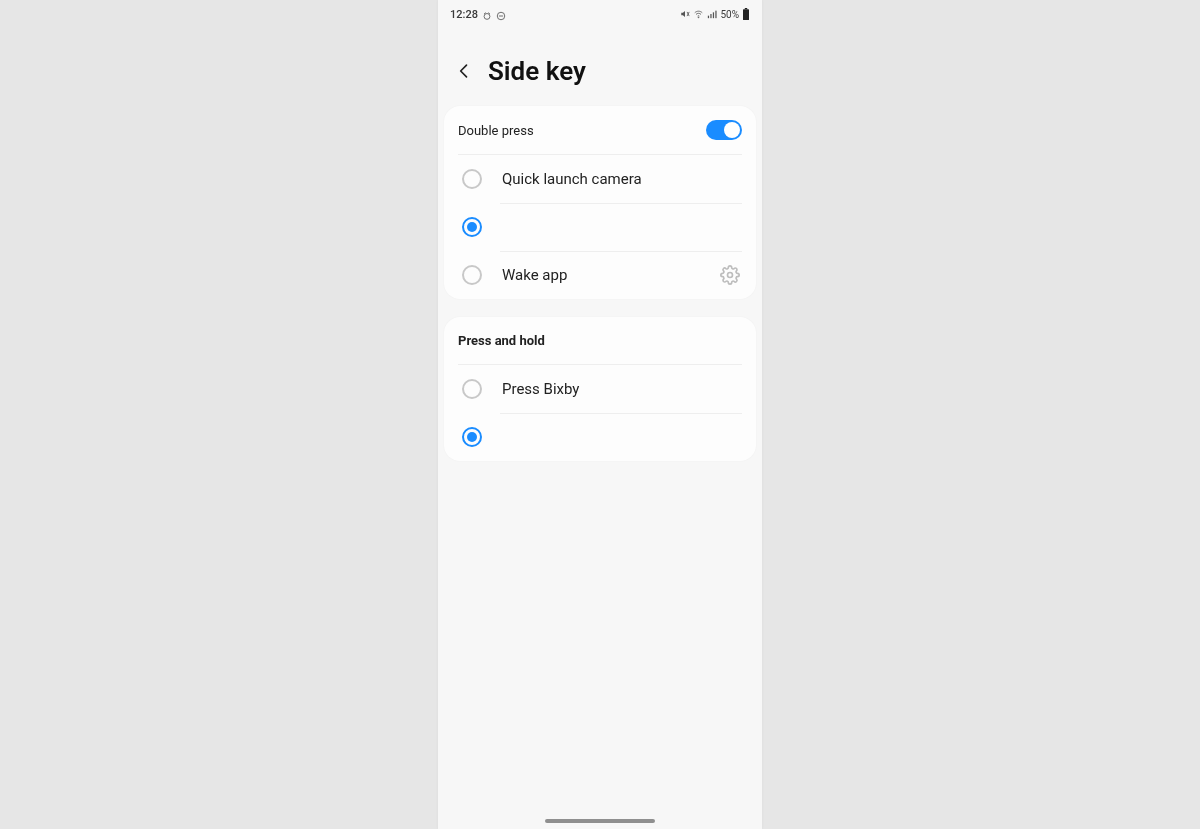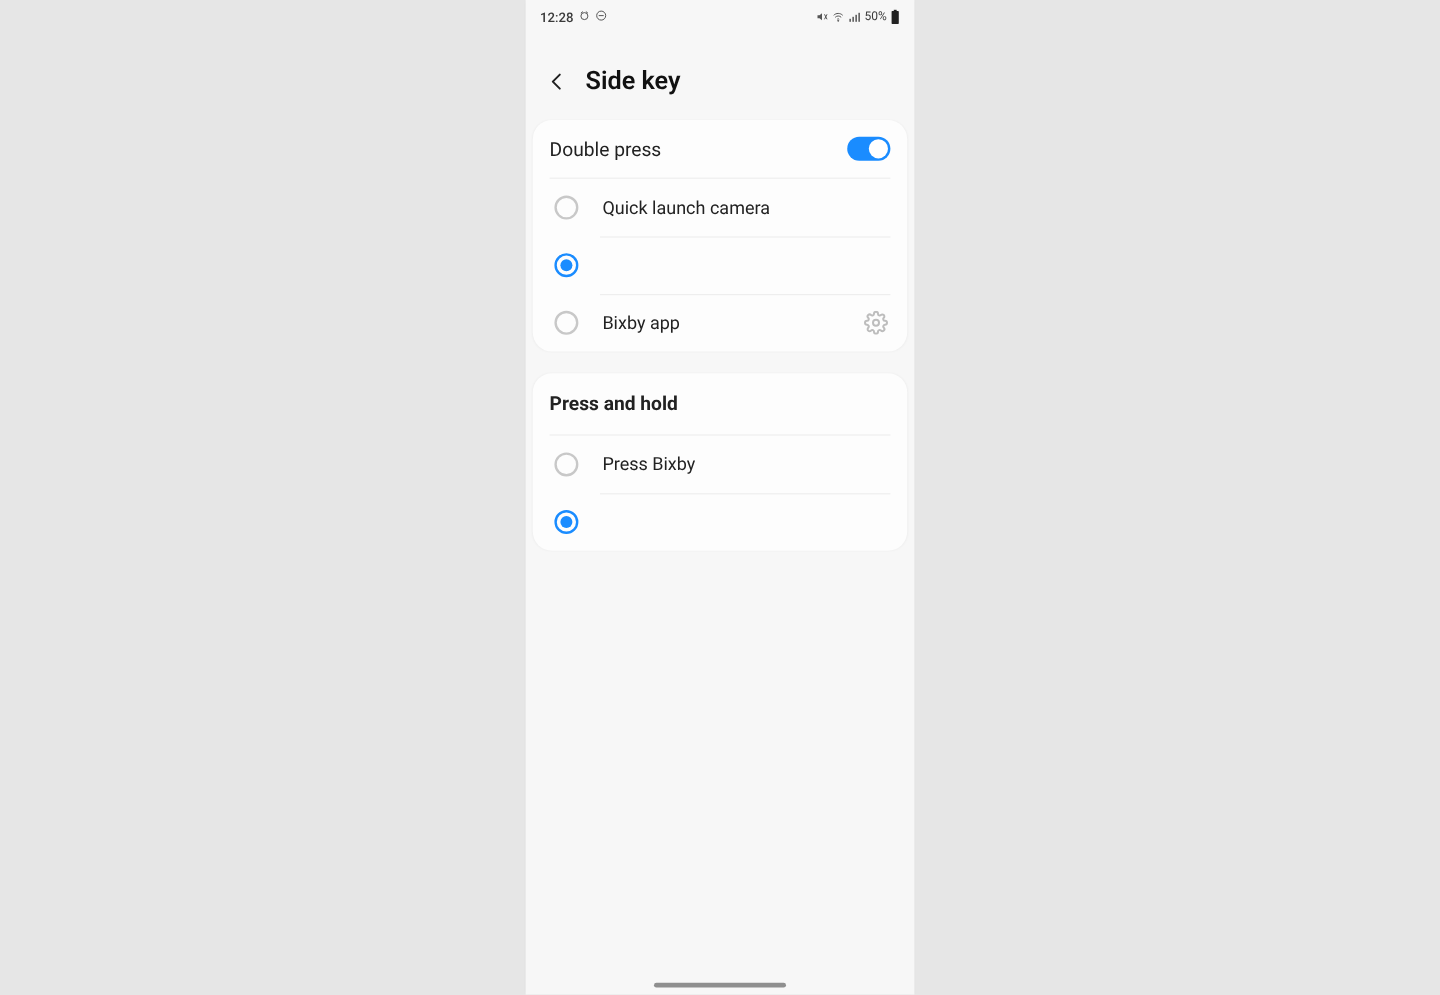--- a/index.html
+++ b/index.html
@@ -24,52 +24,52 @@
   
   .status-bar {
     height: 28px;
     display: flex;
     align-items: center;
     justify-content: space-between;
     padding: 0 12px;
     font-size: 11px;
     color: #3a3a3a;
   }
-  .status-left { display: flex; align-items: flex-start; gap: 4px; }
+  .status-left { display: flex; align-items: flex-end; gap: 4px; }
   .status-right { display: flex; align-items: center; gap: 3px; font-size: 10px; }
   .status-time { font-weight: 500; }
   .ico { display:inline-flex; align-items:center; }
   
   .page-header {
     display: flex;
     align-items: center;
     gap: 12px;
     padding: 28px 14px 20px 14px;
   }
   .page-title {
-    font-size: 21px;
+    font-size: 26px;
     font-weight: 600;
     color: #111;
   }
   .back-btn { display:flex; align-items:center; justify-content:center; width:24px; height:24px; }
   
   .card {
     background: #fdfdfd;
     border-radius: 16px;
     margin: 0 6px 20px 6px;
     box-shadow: 0 0 2px rgba(0,0,0,0.04);
     overflow: hidden;
   }
   .card.tight { margin-bottom: 18px; }
   .section-header {
     display: flex;
     align-items: center;
     justify-content: space-between;
     padding: 14px 14px 14px 14px;
-    font-size: 16px;
+    font-size: 13px;
     color: #222;
   }
   .section-header.plain { padding: 16px 14px; font-weight: bold; }
   
   .switch {
     width: 36px; height: 20px;
     background: #1a8cff;
     border-radius: 20px;
     position: relative;
   }
@@ -212,21 +212,21 @@
     </div>
 
     <div class="radio-row">
       <div class="divider"></div>
       <div class="radio selected"></div>
     </div>
 
     <div class="radio-row">
       <div class="divider"></div>
       <div class="radio"></div>
-      <div class="radio-label">Bixby app</div>
+      <div class="radio-label">Wake app</div>
       <div class="gear-wrap">
         <svg width="20" height="20" viewBox="0 0 24 24" fill="none" stroke="#bdbdbd" stroke-width="2">
           <circle cx="12" cy="12" r="3"></circle>
           <path d="M19.4 15a1.7 1.7 0 0 0 .34 1.87l.06.06a2 2 0 1 1-2.83 2.83l-.06-.06A1.7 1.7 0 0 0 15 19.4a1.7 1.7 0 0 0-1 1.56V21a2 2 0 1 1-4 0v-.09A1.7 1.7 0 0 0 9 19.4a1.7 1.7 0 0 0-1.87.34l-.06.06a2 2 0 1 1-2.83-2.83l.06-.06A1.7 1.7 0 0 0 4.6 15a1.7 1.7 0 0 0-1.56-1H3a2 2 0 1 1 0-4h.09A1.7 1.7 0 0 0 4.6 9a1.7 1.7 0 0 0-.34-1.87l-.06-.06A2 2 0 1 1 7.03 4.24l.06.06A1.7 1.7 0 0 0 9 4.6a1.7 1.7 0 0 0 1-1.56V3a2 2 0 1 1 4 0v.09c0 .67.4 1.27 1 1.51a1.7 1.7 0 0 0 1.87-.34l.06-.06a2 2 0 1 1 2.83 2.83l-.06.06A1.7 1.7 0 0 0 19.4 9c.24.6.84 1 1.51 1H21a2 2 0 1 1 0 4h-.09a1.7 1.7 0 0 0-1.51 1z"></path>
         </svg>
       </div>
     </div>
   </div>
 
   <div class="card tight">

